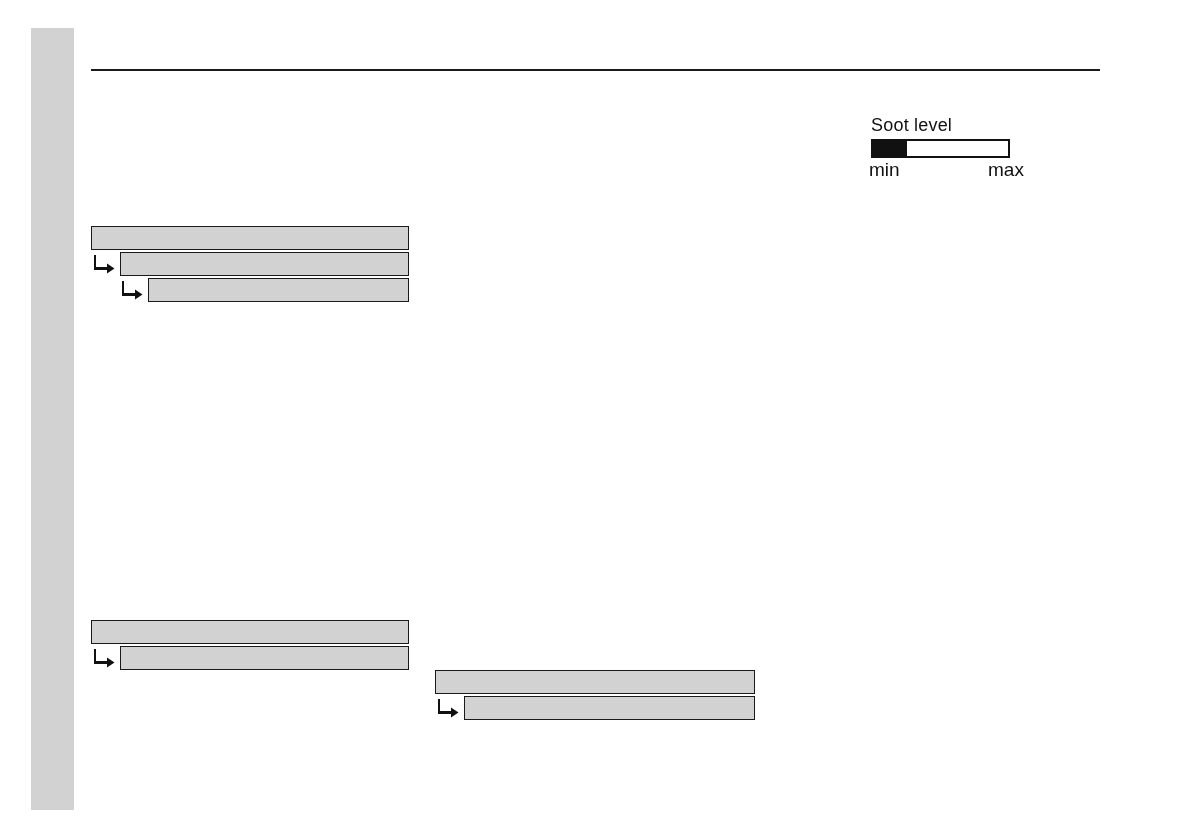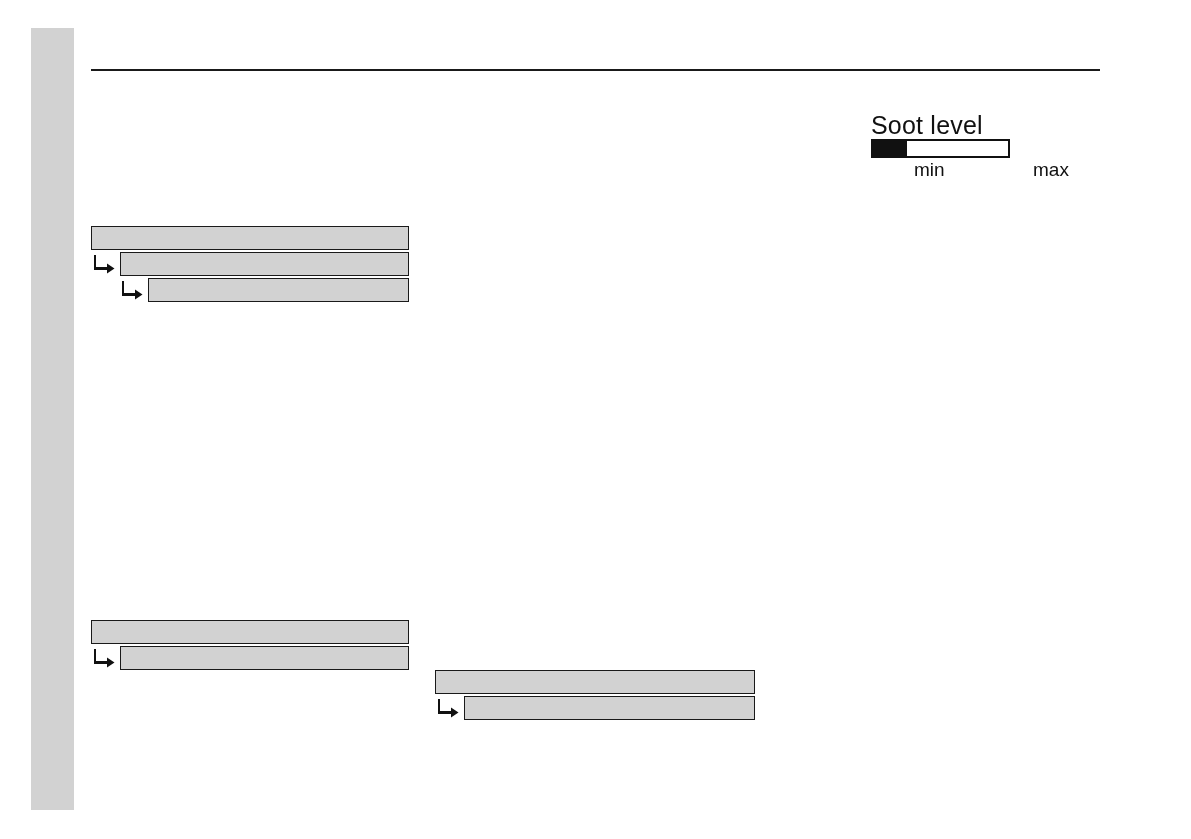--- a/index.html
+++ b/index.html
@@ -42,21 +42,21 @@
   }
 
   
   .gauge {
     position: absolute;
     left: 871px;
     top: 114px;
     width: 160px;
   }
   .gauge-title {
-    font-size: 25px;
+    font-size: 18px;
     line-height: 22px;
     letter-spacing: 0.2px;
     color: #111111;
     white-space: nowrap;
   }
   .gauge-track {
     position: relative;
     margin-top: 3px;
     width: 139px;
     height: 19px;
@@ -69,21 +69,20 @@
     left: 0;
     top: 0;
     bottom: 0;
     background: #111111;
   }
   .gauge-scale {
     position: relative;
     width: 160px;
     height: 22px;
     margin-top: 1px;
-    margin-left: 45px;
   }
   .gauge-min, .gauge-max {
     position: absolute;
     top: 0;
     font-size: 19px;
     line-height: 21px;
     color: #111111;
   }
   .gauge-min { left: -2px; }
   .gauge-max { left: 117px; }

